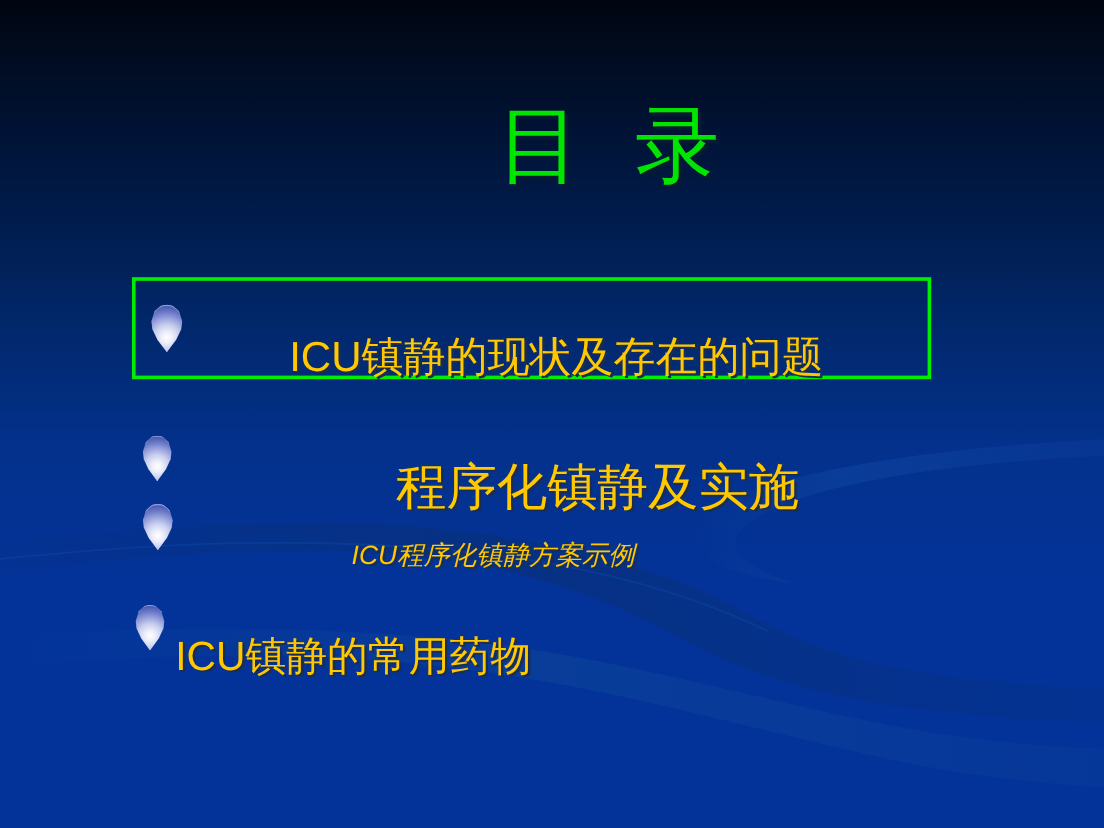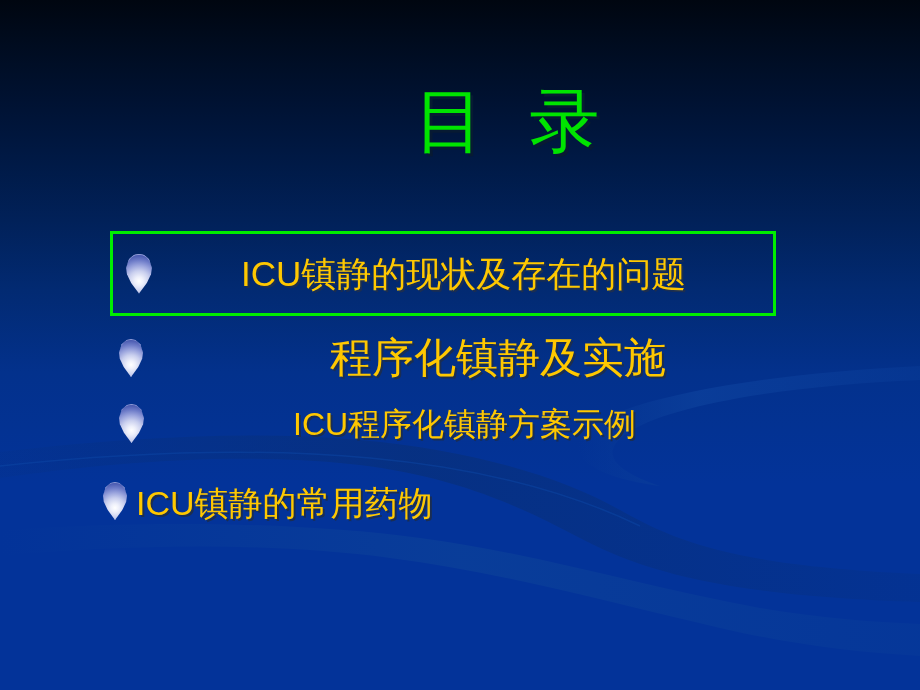--- a/index.html
+++ b/index.html
@@ -82,20 +82,21 @@
     box-shadow: inset 0 0 0 1px rgba(200,210,245,0.55);
     clip-path: polygon(50% 100%, 78% 74%, 93% 52%, 96% 36%, 86% 14%, 66% 2%,
                        50% 0%, 34% 2%, 14% 14%, 4% 36%, 7% 52%, 22% 74%);
   }
 
   .item-text {
     color: #ffc800;
     text-shadow: 2px 2px 0 #1b2e52;
     font-weight: 400;
     line-height: 1;
+    margin-top: 48px;
   }
 
   
   #item-1 {
     left: 110px;
     top: 231px;
     width: 666px;
     height: 85px;
     box-sizing: border-box;
     border: 3px solid #00ee00;
@@ -114,23 +115,23 @@
     font-size: 35px;
     margin-left: 88px;
   }
 
   #item-2 { left: 118px; top: 337px; }
   #item-2 .bullet { width: 26px; height: 38px; }
   #item-2 .item-text { font-size: 42px; margin-left: 186px; }
 
   #item-3 { left: 118px; top: 404px; }
   #item-3 .bullet { width: 27px; height: 39px; }
-  #item-3 .item-text { font-size: 32px; margin-left: 148px; }
-
-  #item-4 { left: 102px; top: 482px; align-items: flex-end; }
+  #item-3 .item-text { font-size: 22px; margin-left: 148px; font-style: italic; }
+
+  #item-4 { left: 112px; top: 482px; }
   #item-4 .bullet { width: 26px; height: 38px; }
   #item-4 .item-text { font-size: 34px; margin-left: 8px; }
 </style>
 </head>
 <body>
 
 <div id="slide">
 
   <svg id="swoosh-layer" viewBox="0 0 920 690" preserveAspectRatio="none" aria-hidden="true">
     <defs>

